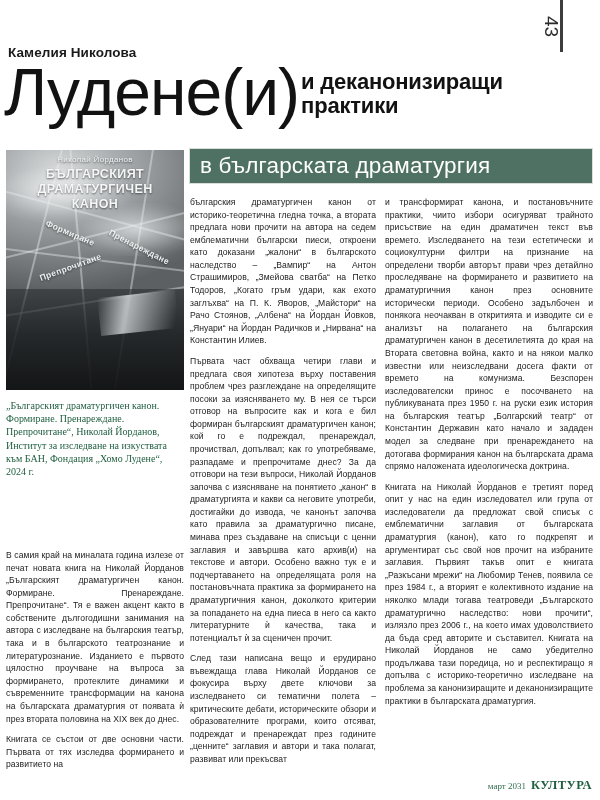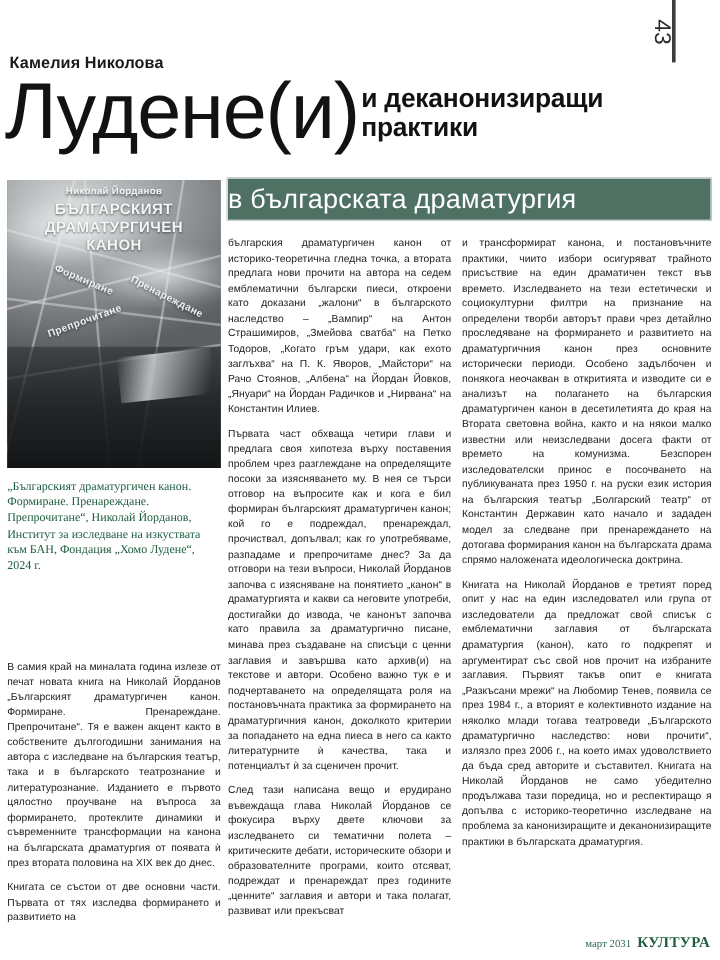--- a/index.html
+++ b/index.html
@@ -94,20 +94,21 @@
     border: 1px solid #d9ded9;
     box-sizing: border-box;
     display: flex;
     align-items: center;
   }
   .banner .banner-text {
     color: #ffffff;
     font-size: 22.5px;
     font-weight: 400;
     letter-spacing: 0.2px;
+    padding-left: 10px;
     white-space: nowrap;
     text-align: center;
   }
 
   
   .cover {
     position: absolute;
     left: 6px;
     top: 150px;
     width: 178px;
@@ -160,21 +161,21 @@
   .cover .lineE { left: 42%;  top: -20%; width: 1.5px; height: 150%; transform: rotate(-5deg); }
   .cover .lineF { left: 70%;  top: -20%; width: 1.5px; height: 150%; transform: rotate(9deg); }
   .cover .lineG { left: -10%; top: 62%;  width: 130%; height: 1.5px; transform: rotate(-9deg); }
 
   .cover .ct-author {
     position: absolute;
     left: 0; right: 0; top: 5px;
     text-align: center;
     color: #f2f4f4;
     font-size: 8px;
-    font-weight: 700;
+    font-weight: 400;
     letter-spacing: 0.3px;
     text-shadow: 0 1px 2px rgba(0,0,0,0.55);
   }
   .cover .ct-title {
     position: absolute;
     left: 0; right: 0; top: 17px;
     text-align: center;
     color: #f5f7f7;
     font-size: 12.5px;
     font-weight: 700;

